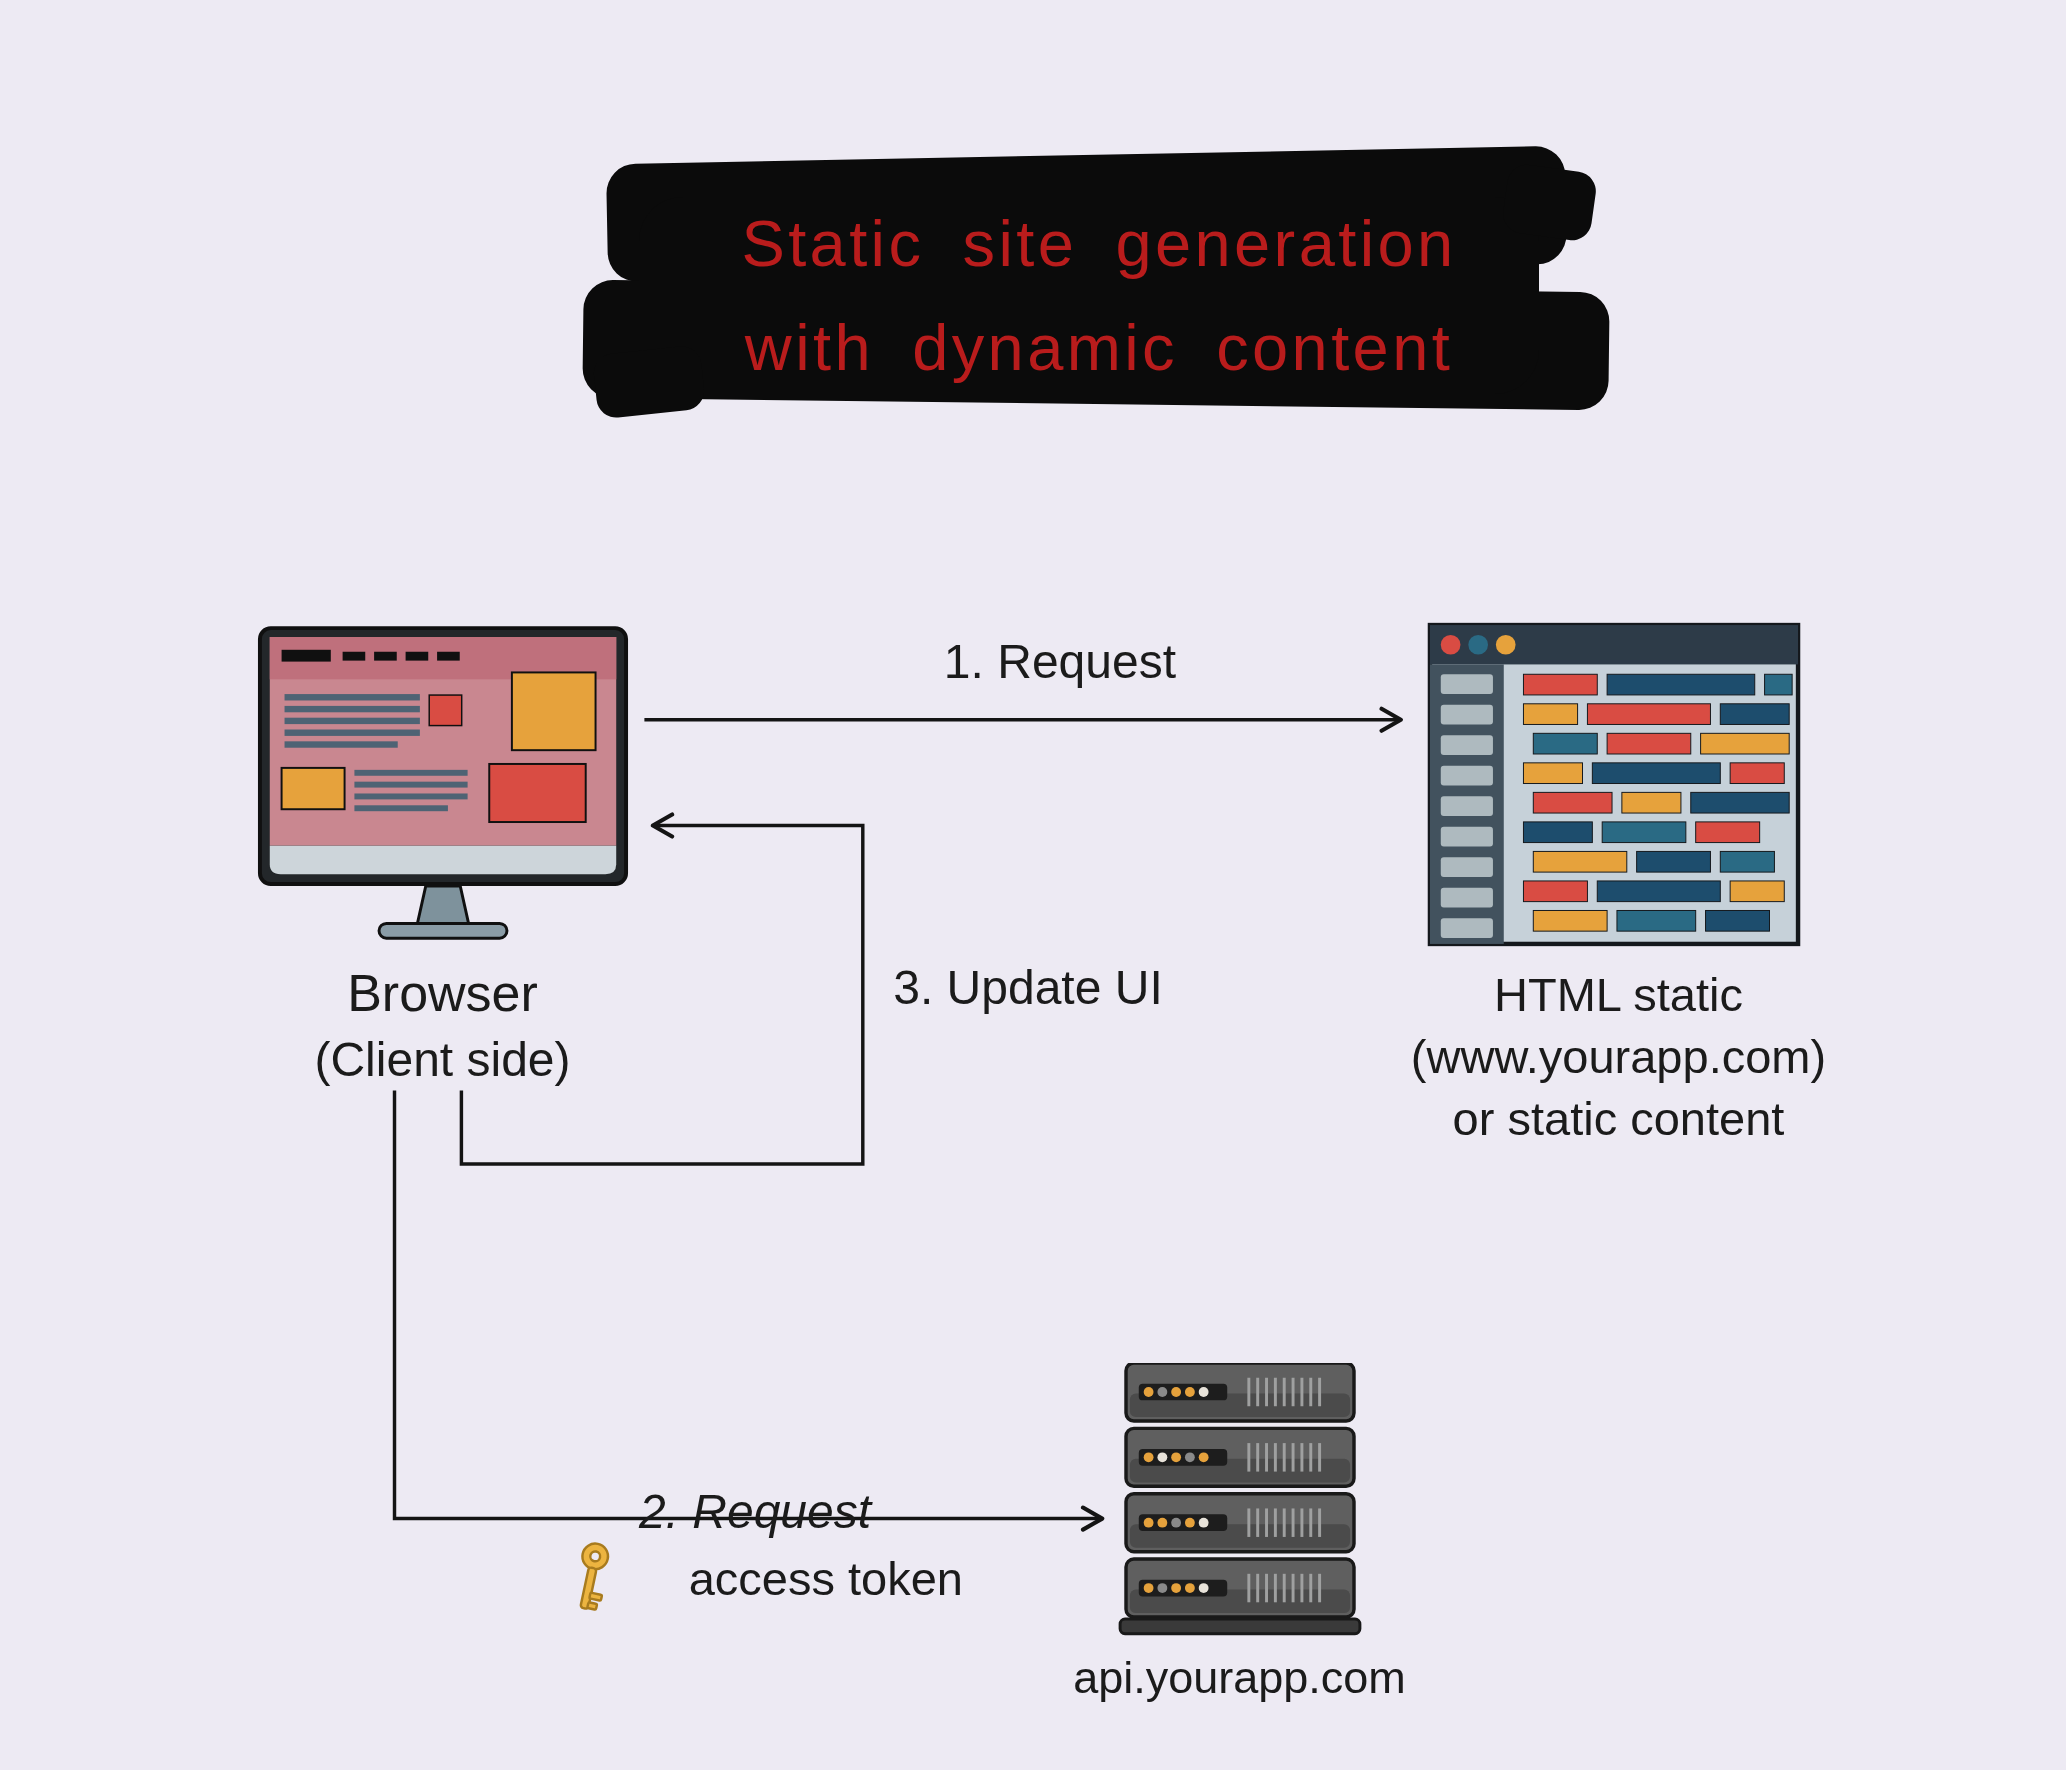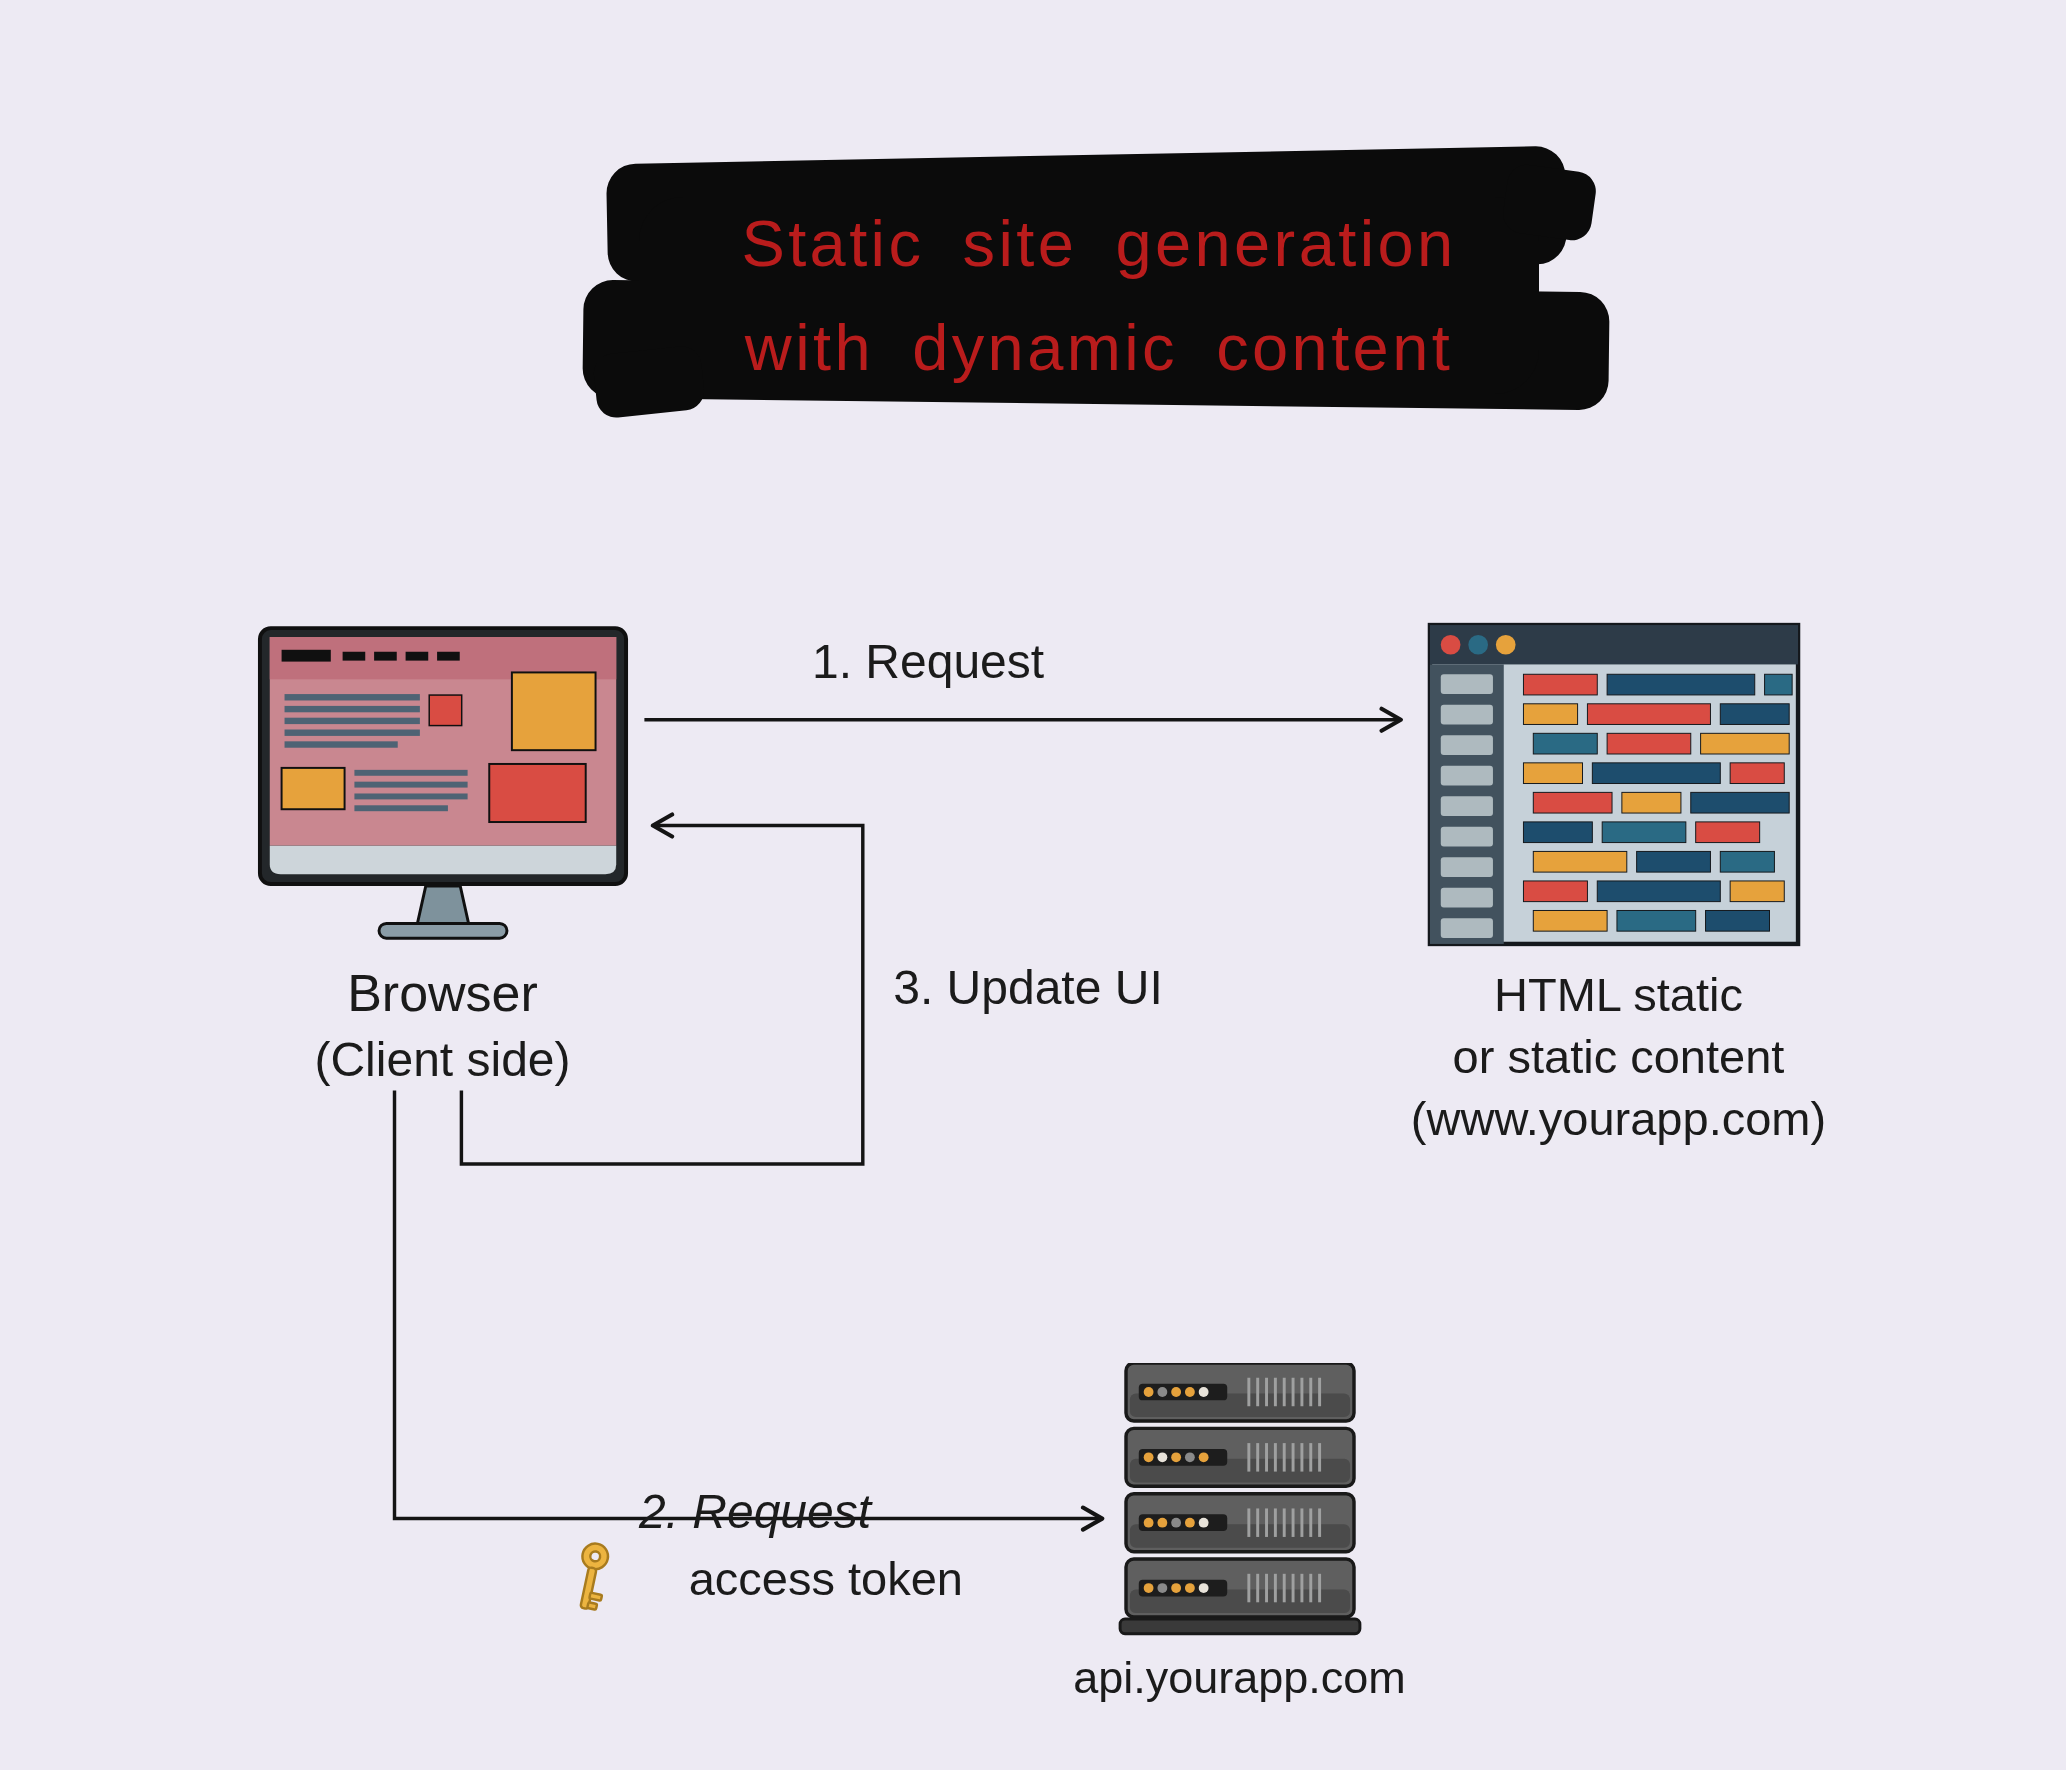--- a/index.html
+++ b/index.html
@@ -29,21 +29,21 @@
 
   
   .node-label{text-align:center;line-height:1.32;}
   .browser-label{left:216px;top:959px;width:453px;font-size:52px;}
   .browser-label .sub{font-size:48px;}
   .static-label{left:1407px;top:964px;width:423px;font-size:47px;}
   .api-label{left:1072px;top:1652px;width:335px;font-size:45px;text-align:center;}
 
   
   .edge-label{font-size:48px;}
-  .lbl-request1{left:812px;top:634px;width:364px;text-align:left;}
+  .lbl-request1{left:812px;top:634px;width:364px;text-align:right;}
   .lbl-update{left:836px;top:960px;width:384px;text-align:center;}
   .lbl-request2{left:595px;top:1484px;width:320px;text-align:center;font-style:italic;}
   .lbl-token{left:561px;top:1539px;width:443px;display:flex;align-items:center;gap:20.7px;}
   .lbl-token .txt{font-size:47px;margin-left:48px;}
 
   svg{display:block;}
   .connectors{left:0;top:0;}
 </style>
 </head>
 <body>
@@ -175,22 +175,22 @@
       <rect x="616" y="526" width="110" height="42" fill="#e6a23c"></rect>
 
       <rect x="216" y="586" width="150" height="42" fill="#e6a23c"></rect>
       <rect x="386" y="586" width="160" height="42" fill="#2a6a84"></rect>
       <rect x="566" y="586" width="130" height="42" fill="#1d4d6d"></rect>
     </g>
   </svg>
 
   <div class="abs node-label static-label">
     <div>HTML static</div>
+    <div>(www.yourapp.com)</div>
     <div>or static content</div>
-    <div>(www.yourapp.com)</div>
   </div>
 
   <svg class="abs" style="left:1117px;top:1363px;" width="246" height="285" viewBox="0 0 500 580">
     <g>
       <rect x="18" y="0" width="464" height="118" rx="16" fill="#5f5f5f" stroke="#191919" stroke-width="7"></rect>
       <rect x="26" y="62" width="448" height="48" rx="12" fill="#4b4b4b"></rect>
       <rect x="44" y="42" width="180" height="34" rx="8" fill="#1d1d1d"></rect>
       <circle cx="64" cy="59" r="10" fill="#e6a23c"></circle>
         <circle cx="92" cy="59" r="10" fill="#8a8a8a"></circle>
       <circle cx="120" cy="59" r="10" fill="#e6a23c"></circle>

